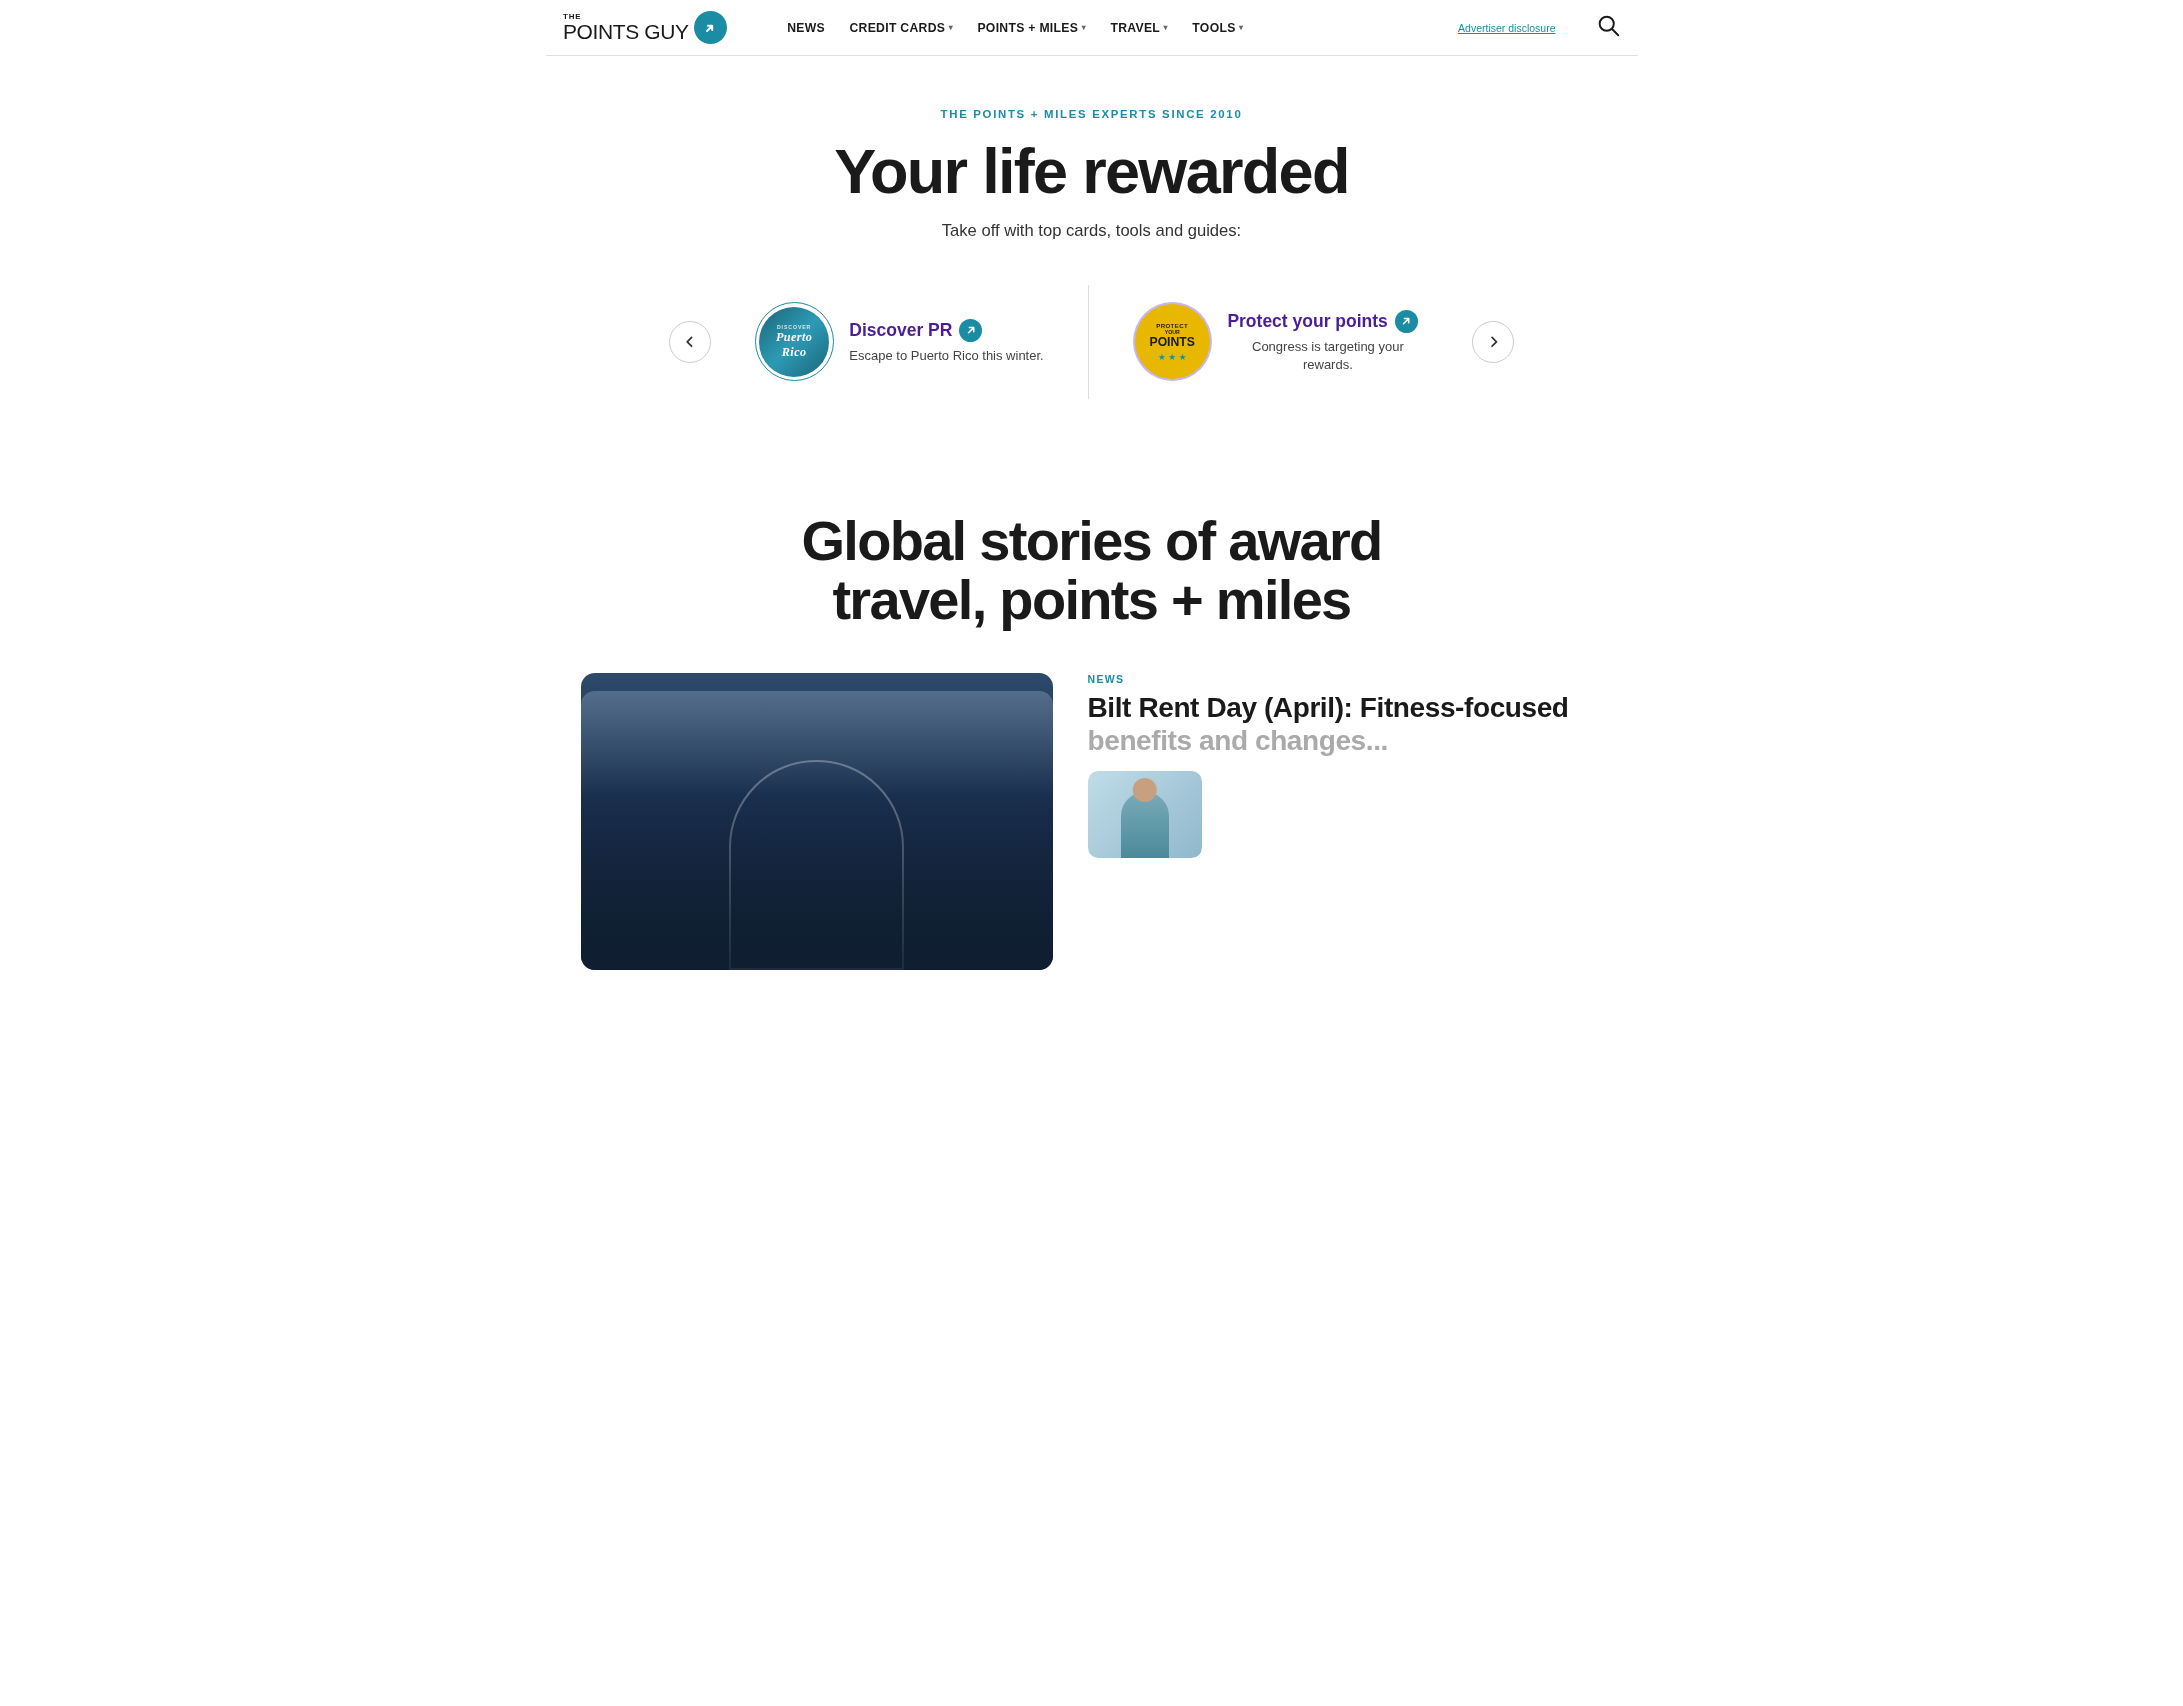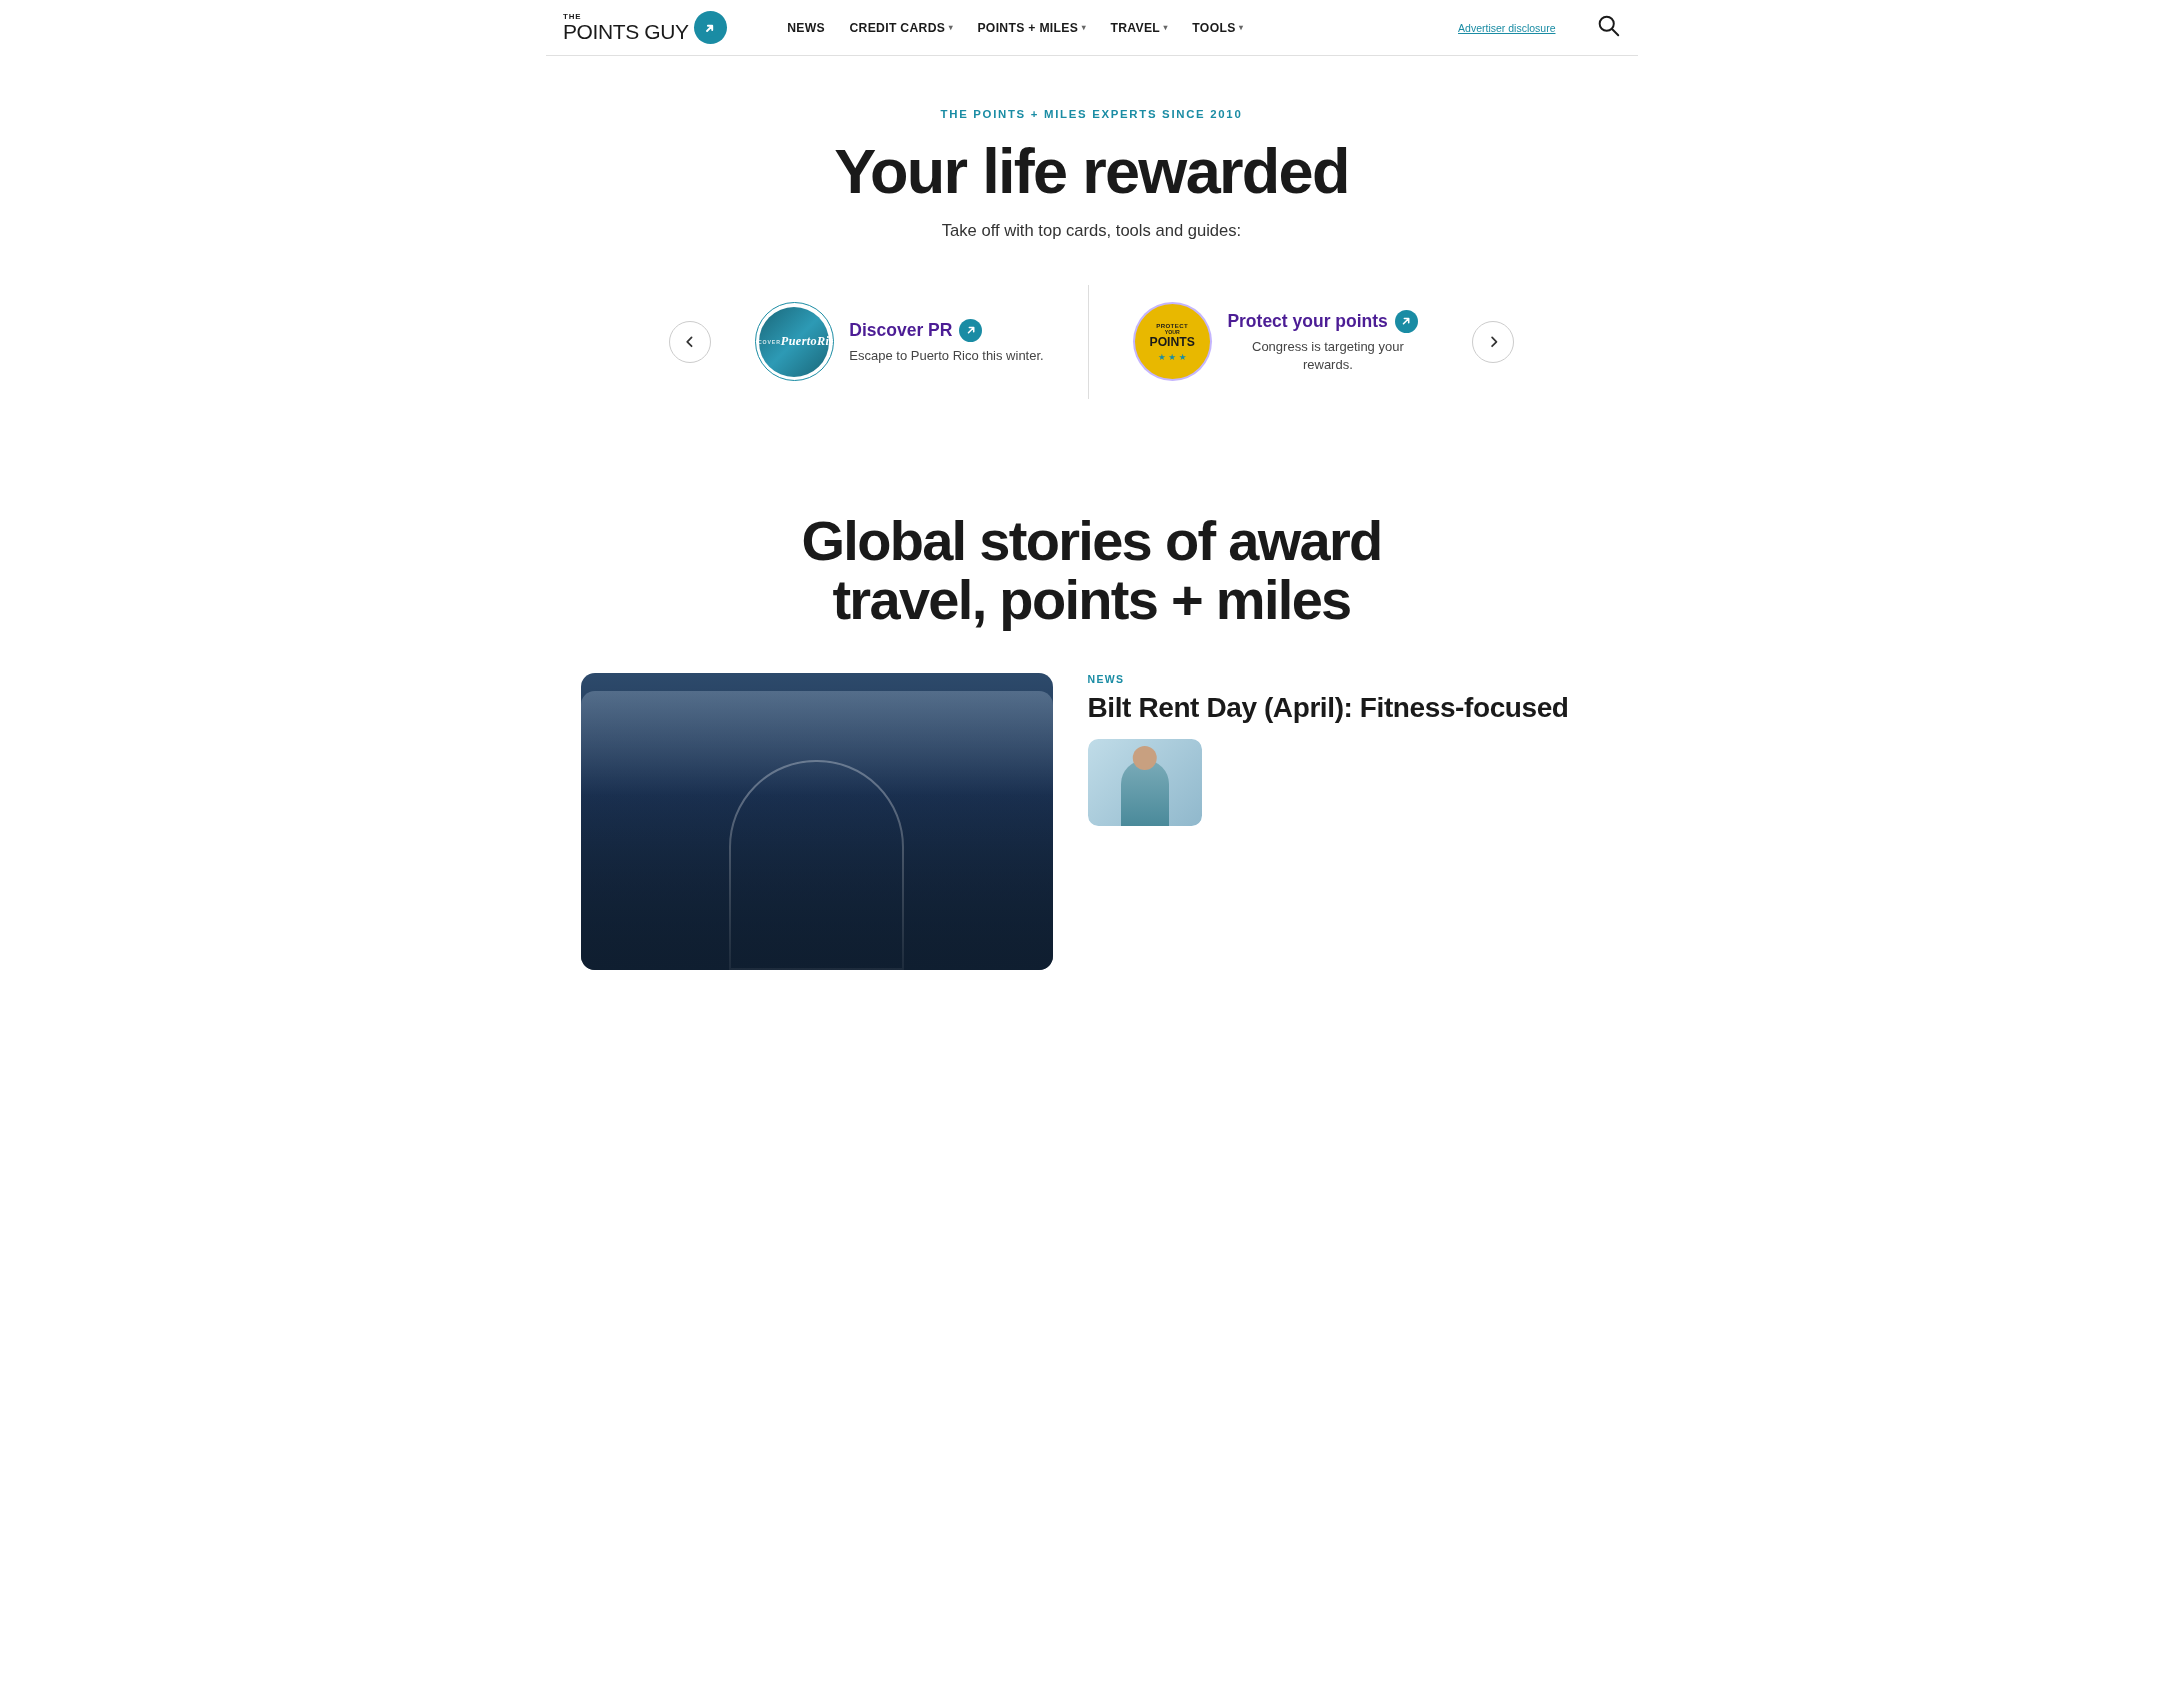--- a/index.html
+++ b/index.html
@@ -201,21 +201,21 @@
     }
 
     .thumb-pr-inner {
       width: 70px;
       height: 70px;
       border-radius: 50%;
       background: linear-gradient(135deg, #1a6678 0%, #2d9ab5 50%, #1a6678 100%);
       display: flex;
       align-items: center;
       justify-content: center;
-      flex-direction: row;
+      flex-direction: column;
       color: white;
       font-size: 7px;
       font-weight: 700;
       text-align: center;
       letter-spacing: 0.4px;
     }
 
     .thumb-pr-inner .discover-text {
       font-size: 5.2px;
       letter-spacing: 0.9px;
@@ -560,20 +560,23 @@
       </div>
     </div>
 
     <div class="side-articles">
       <div class="side-article-main">
         <p class="article-category">NEWS</p>
         <div>
           <p class="article-title-large">
             Bilt Rent Day (April): Fitness-focused
           </p>
+          <p class="article-title-faded">
+            benefits and changes...
+          </p>
         </div>
       </div>
 
       <div class="side-article-row" style="margin-top: 14px;">
         <div class="side-article-thumb thumb-person">
           <div style="display:flex;align-items:flex-end;justify-content:center;width:100%;height:100%;background:linear-gradient(135deg,#c0dce8,#90b8cc);border-radius:10.5px;overflow:hidden;">
             <div style="width:48px;height:66px;background:linear-gradient(180deg,#7aabb8,#4a8a9a);border-radius:24.5px 24.5px 0 0;position:relative;">
               <div style="width:24.5px;height:24.5px;background:#c8a080;border-radius:50%;position:absolute;top:-14px;left:50%;transform:translateX(-50%);"></div>
             </div>
           </div>

